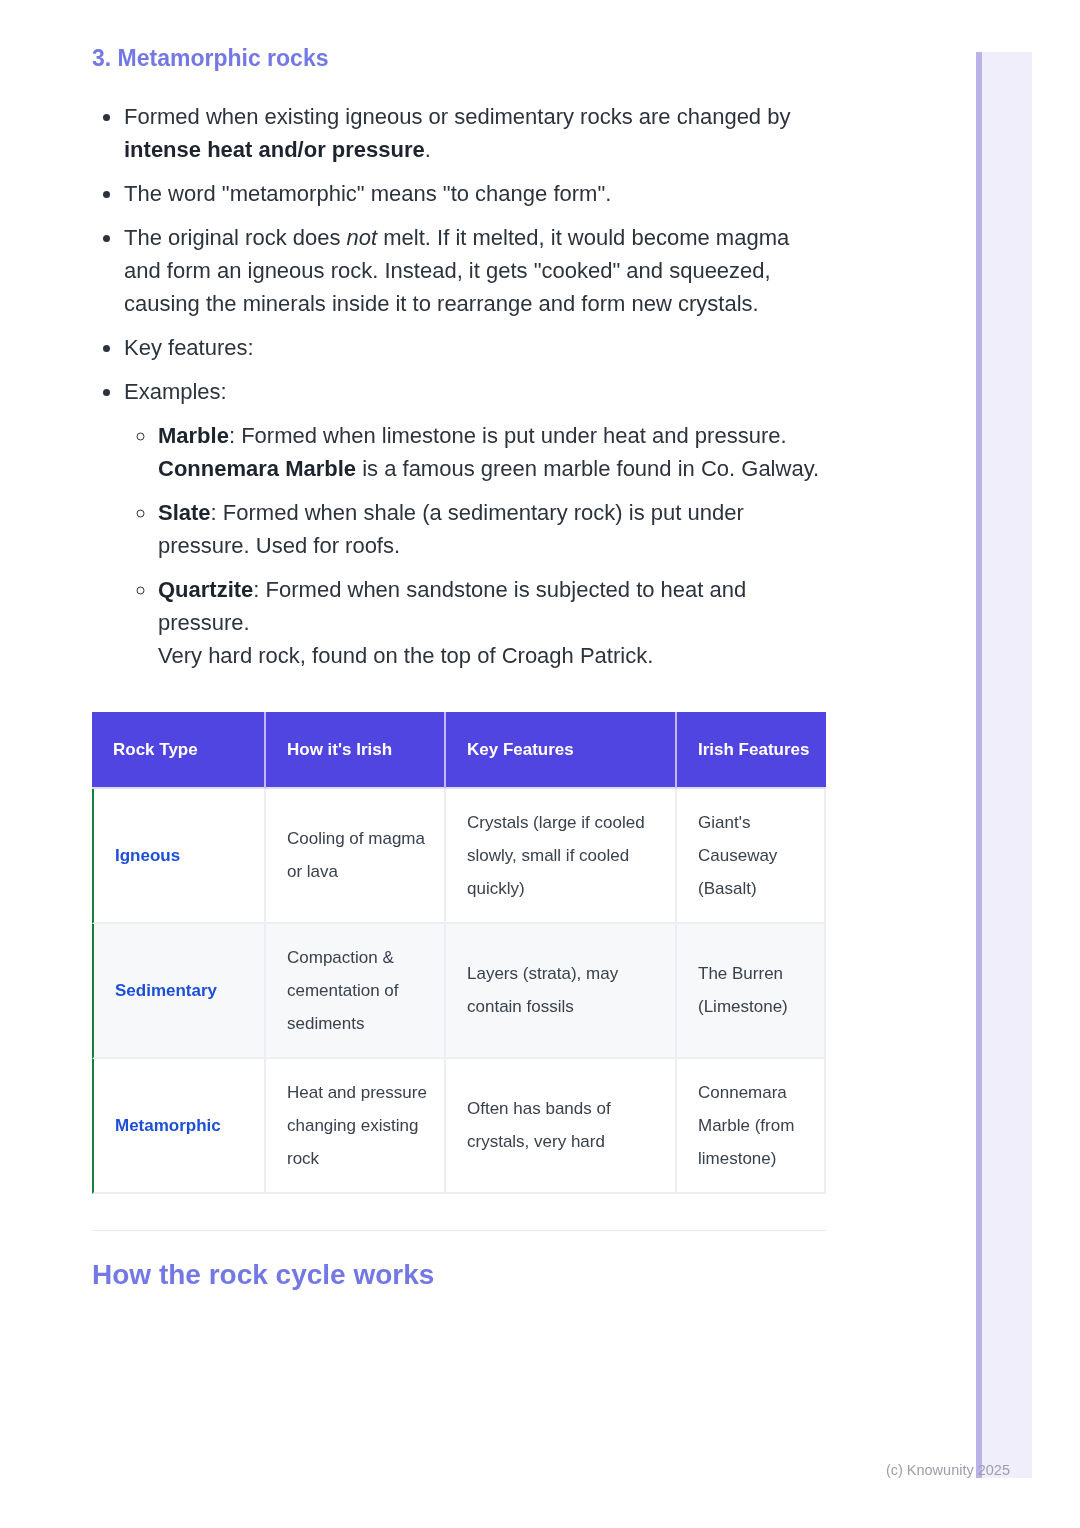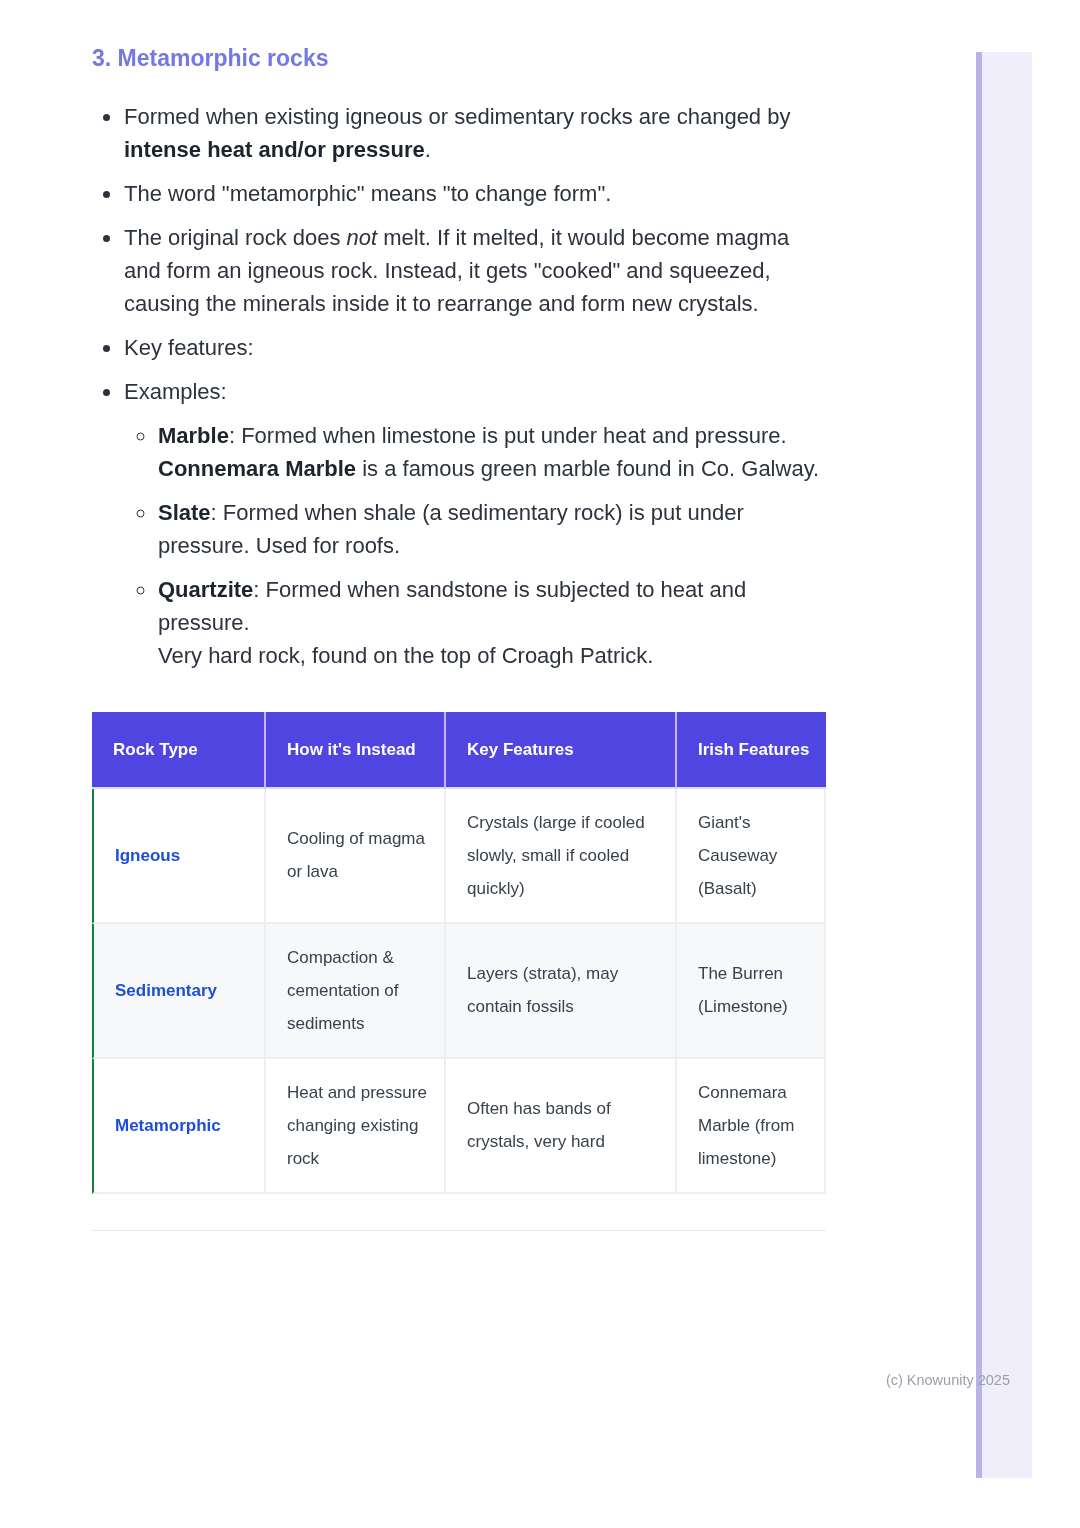--- a/index.html
+++ b/index.html
@@ -100,21 +100,21 @@
   h1.sec-title-lg {
     margin: 27px 0 0 0;
     font-size: 28px;
     line-height: 1.2;
     font-weight: 700;
     color: #7378e4;
   }
 
   .footer {
     position: absolute;
-    top: 1372px; right: 70px;
+    top: 1462px; right: 70px;
     font-size: 14.5px;
     color: #9aa0ab;
     z-index: 2;
   }
 </style>
 </head>
 <body>
 
 <div class="scroll-track"></div>
 
@@ -157,21 +157,21 @@
   <table class="rock-table">
     <colgroup>
       <col style="width:174px">
       <col style="width:180px">
       <col style="width:231px">
       <col style="width:149px">
     </colgroup>
     <thead>
       <tr>
         <th>Rock Type</th>
-        <th>How it's Instead</th>
+        <th>How it's Irish</th>
         <th>Key Features</th>
         <th>Irish Features</th>
       </tr>
     </thead>
     <tbody>
       <tr>
         <td>Igneous</td>
         <td>Cooling of magma or lava</td>
         <td>Crystals (large if cooled slowly, small if cooled quickly)</td>
         <td>Giant's Causeway (Basalt)</td>
@@ -186,16 +186,17 @@
         <td>Metamorphic</td>
         <td>Heat and pressure changing existing rock</td>
         <td>Often has bands of crystals, very hard</td>
         <td>Connemara Marble (from limestone)</td>
       </tr>
     </tbody>
   </table>
 
   <hr class="divider">
 
+  <h1 class="sec-title-lg">How the rock cycle works</h1>
 
 </div>
 
 <div class="footer">(c) Knowunity 2025</div>
 
 </body></html>

